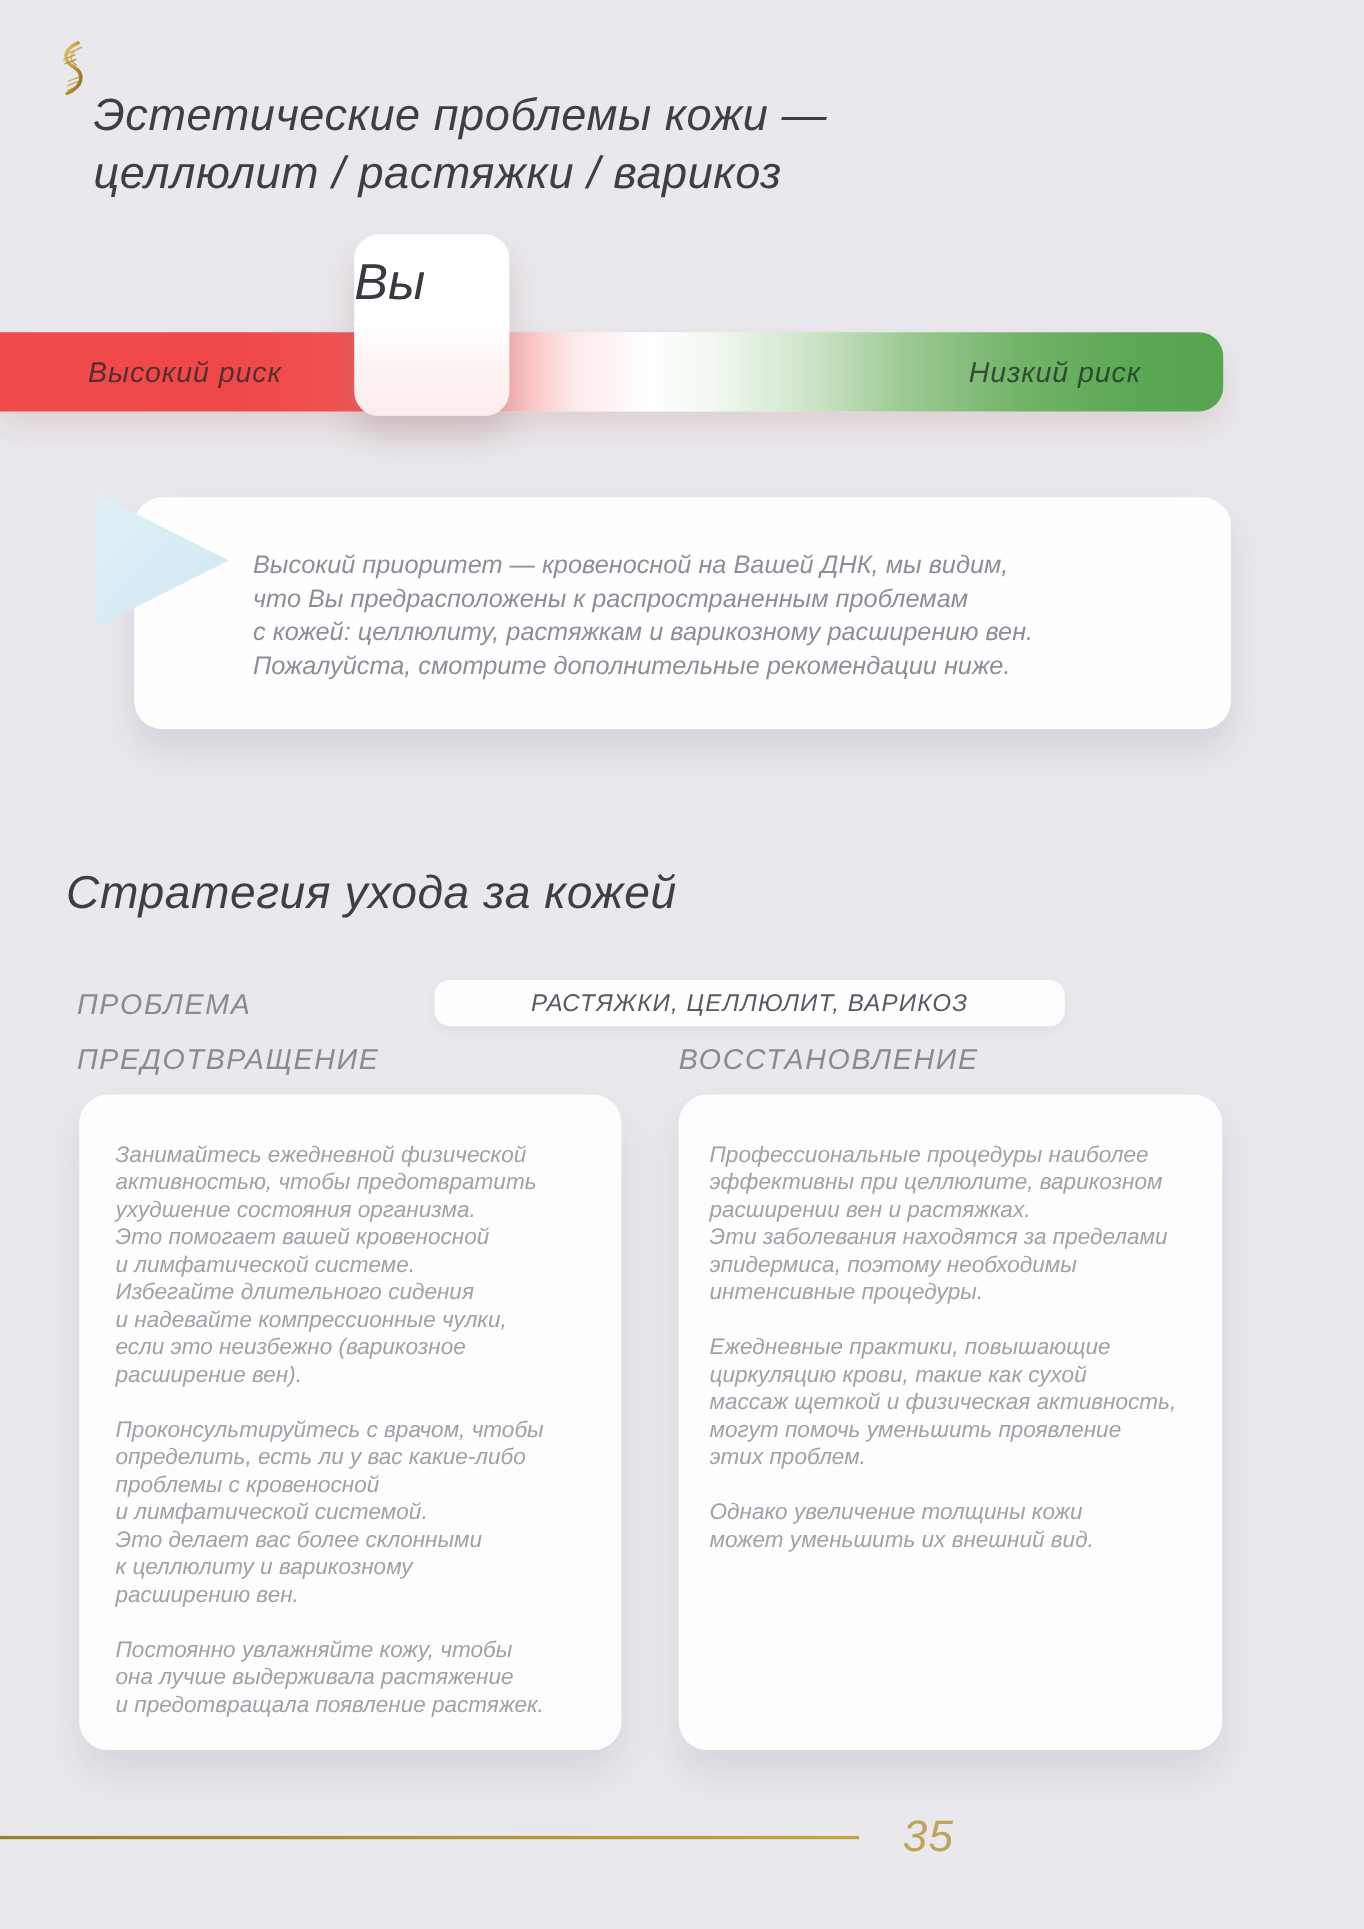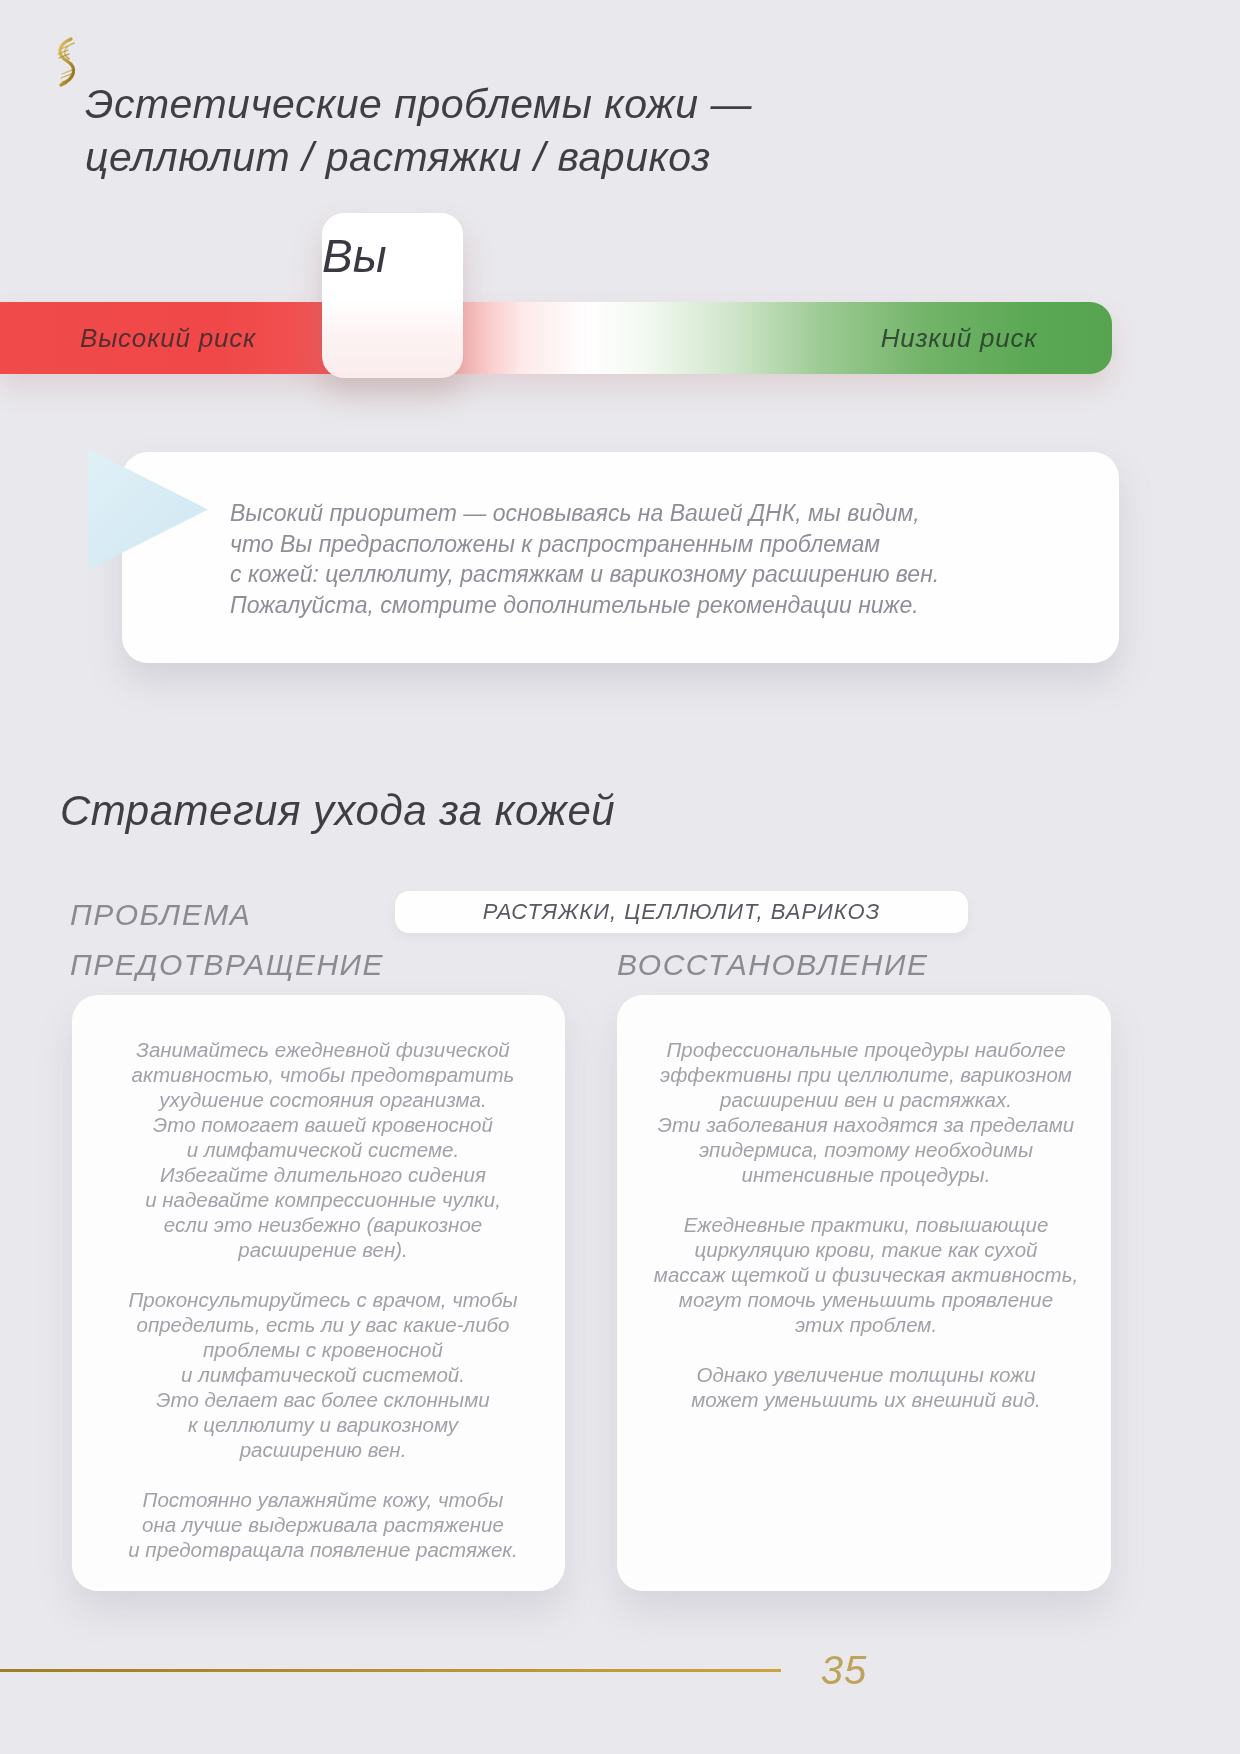--- a/index.html
+++ b/index.html
@@ -36,38 +36,38 @@
                 box-shadow:0 18px 32px rgba(150,150,170,.27);z-index:1;}
   .callout-triangle{position:absolute;left:88px;top:449px;width:120px;height:121px;
                 background:linear-gradient(135deg,#e0f0f7,#cfe7f2);
                 clip-path:polygon(0 0,100% 50%,0 100%);z-index:2;}
   .callout-text{position:absolute;left:108px;top:46px;margin:0;width:850px;
                 font-size:23px;line-height:30.5px;color:#8f8e96;white-space:pre-line;}
 
   
   .strategy-title{position:absolute;left:60px;top:787px;margin:0;font-size:42px;
                   font-weight:300;color:#3f3e45;letter-spacing:.5px;}
-  .row-label{position:absolute;font-size:30px;font-weight:300;color:#8b8a92;
+  .row-label{position:absolute;font-size:26px;font-weight:300;color:#8b8a92;
              letter-spacing:1.5px;}
   .problem-label{left:70px;top:898px;}
   .prevention-label{left:70px;top:948px;}
   .recovery-label{left:617px;top:948px;}
   .problem-pill{position:absolute;left:395px;top:891px;width:573px;height:42px;
                 border-radius:14px;background:#fefefe;text-align:center;line-height:42px;
                 font-size:22px;font-weight:300;color:#5a5961;letter-spacing:1px;
                 box-shadow:0 4px 10px rgba(150,150,170,.12);}
 
   
   .card{position:absolute;top:995px;height:596px;border-radius:26px;background:#fdfdfe;
         box-shadow:0 20px 35px rgba(140,140,160,.2);box-sizing:border-box;
         padding:42px 24px 0 33px;}
   .card.left{left:72px;width:493px;}
   .card.right{left:617px;width:494px;padding-left:28px;}
   .card p{margin:0 0 25px 0;font-size:20.5px;line-height:25px;color:#a2a1a8;
-          white-space:pre-line;text-align:center;}
+          white-space:pre-line;}
 
   
   .gold-line{position:absolute;left:0;top:1669px;width:781px;height:3px;
              background:linear-gradient(90deg,#9e7d28,#c9a43e);}
   .page-number{position:absolute;left:818px;top:1648px;width:52px;text-align:center;
              font-size:40px;font-weight:300;color:#bfa35c;letter-spacing:1px;}
 </style>
 </head>
 <body>
 
@@ -94,21 +94,21 @@
     <span class="risk-label high">Высокий риск</span>
     <span class="risk-label low">Низкий риск</span>
   </div>
 
   <div class="you-marker">
     <span>Вы</span>
   </div>
 
   <div class="callout-triangle"></div>
   <div class="callout-card">
-    <p class="callout-text">Высокий приоритет — основываясь на Вашей ДНК, мы видим,
+    <p class="callout-text">Высокий приоритет — кровеносной на Вашей ДНК, мы видим,
 что Вы предрасположены к распространенным проблемам
 с кожей: целлюлиту, растяжкам и варикозному расширению вен.
 Пожалуйста, смотрите дополнительные рекомендации ниже.</p>
   </div>
 
   <h2 class="strategy-title">Стратегия ухода за кожей</h2>
 
   <span class="row-label problem-label">ПРОБЛЕМА</span>
   <div class="problem-pill">РАСТЯЖКИ, ЦЕЛЛЮЛИТ, ВАРИКОЗ</div>
 

